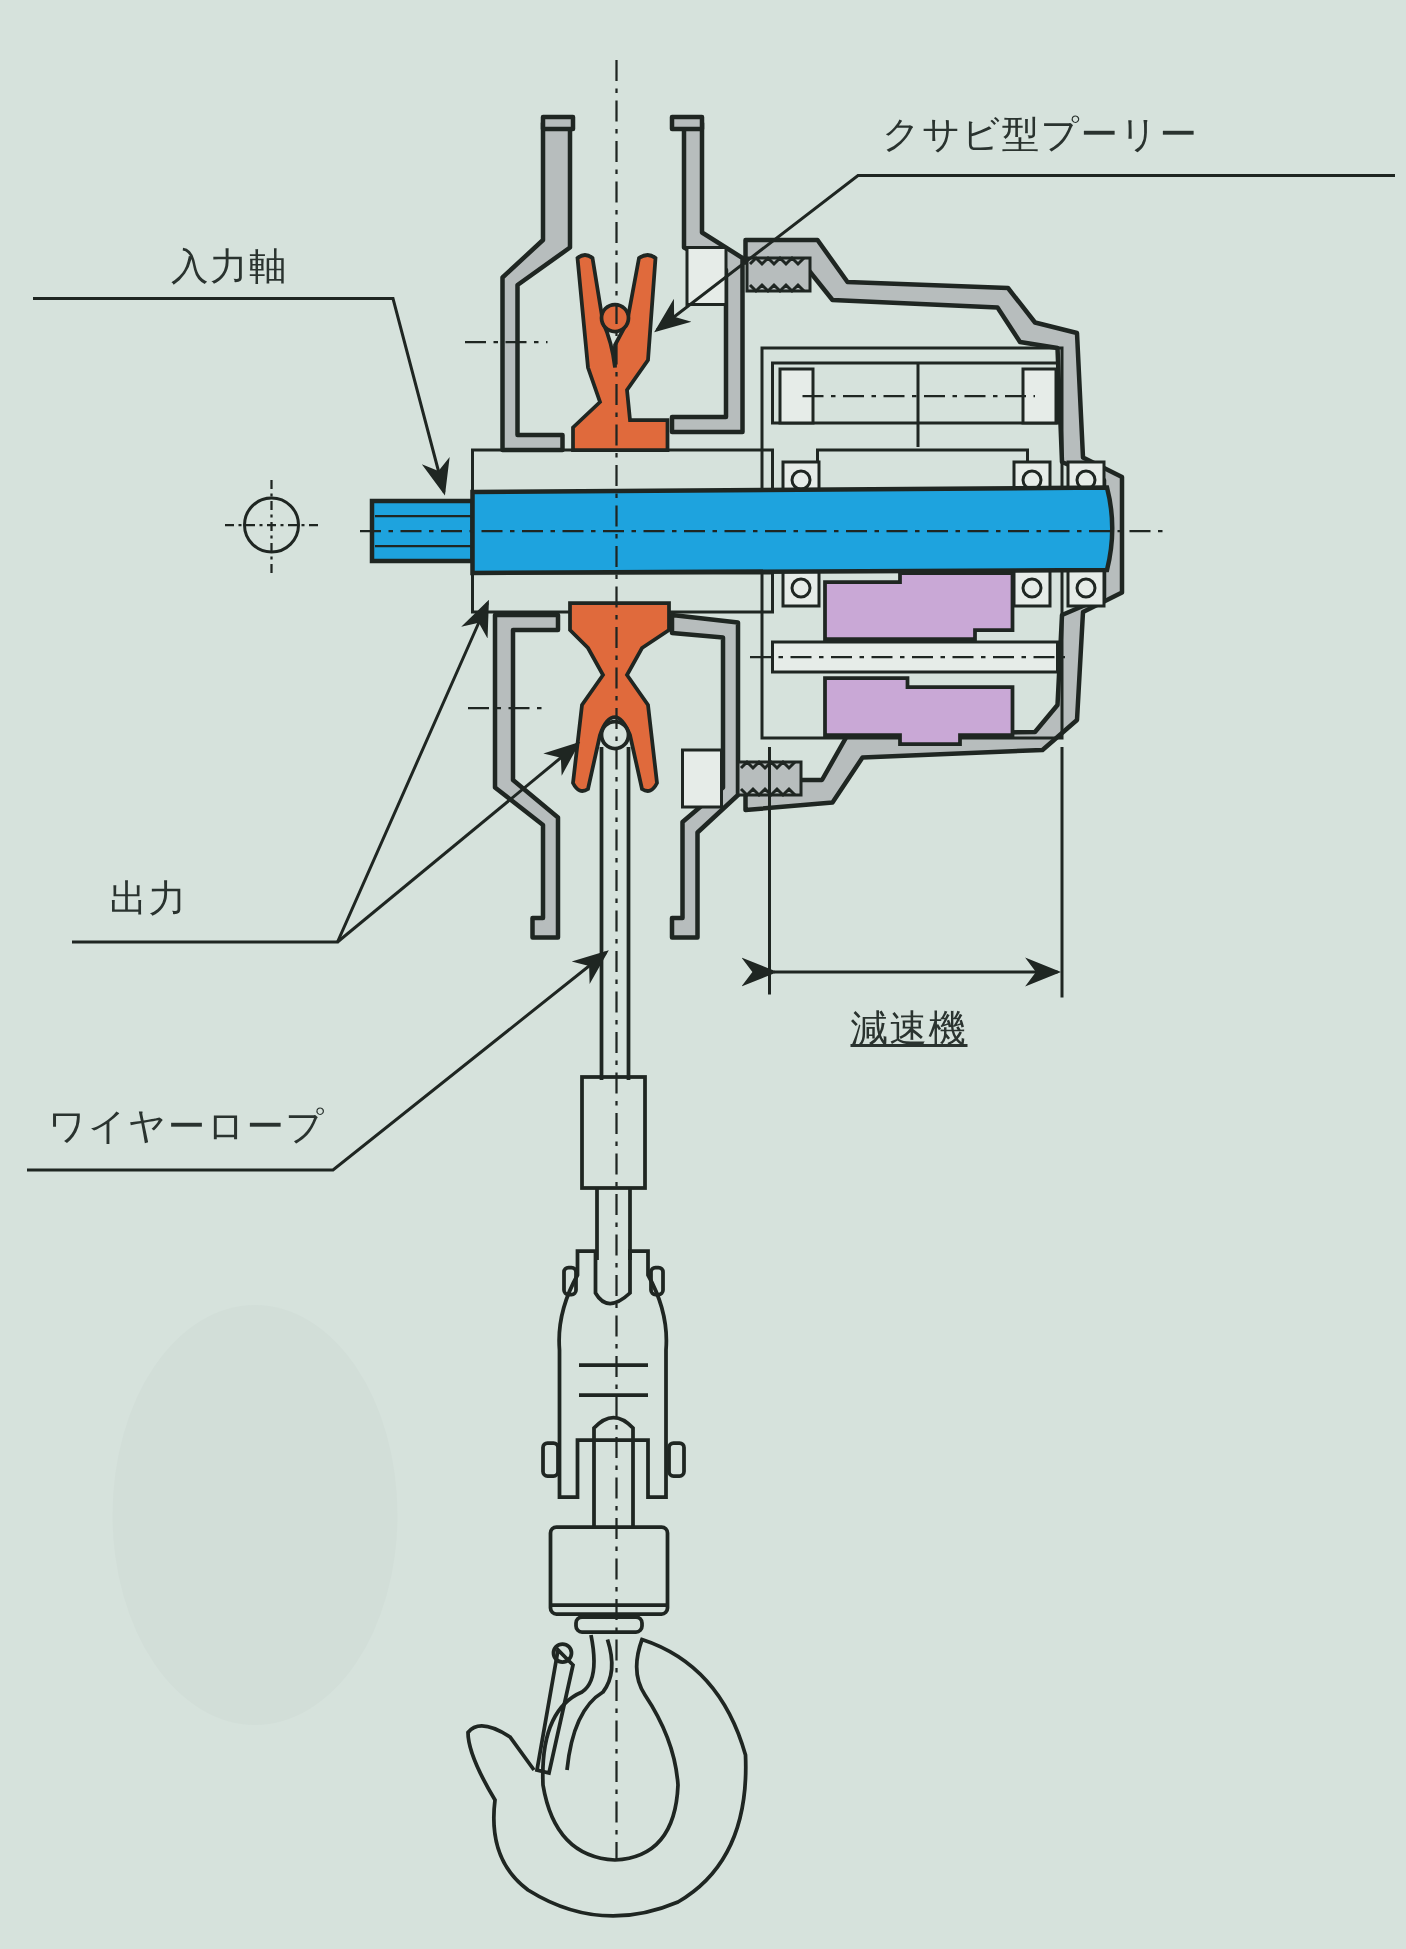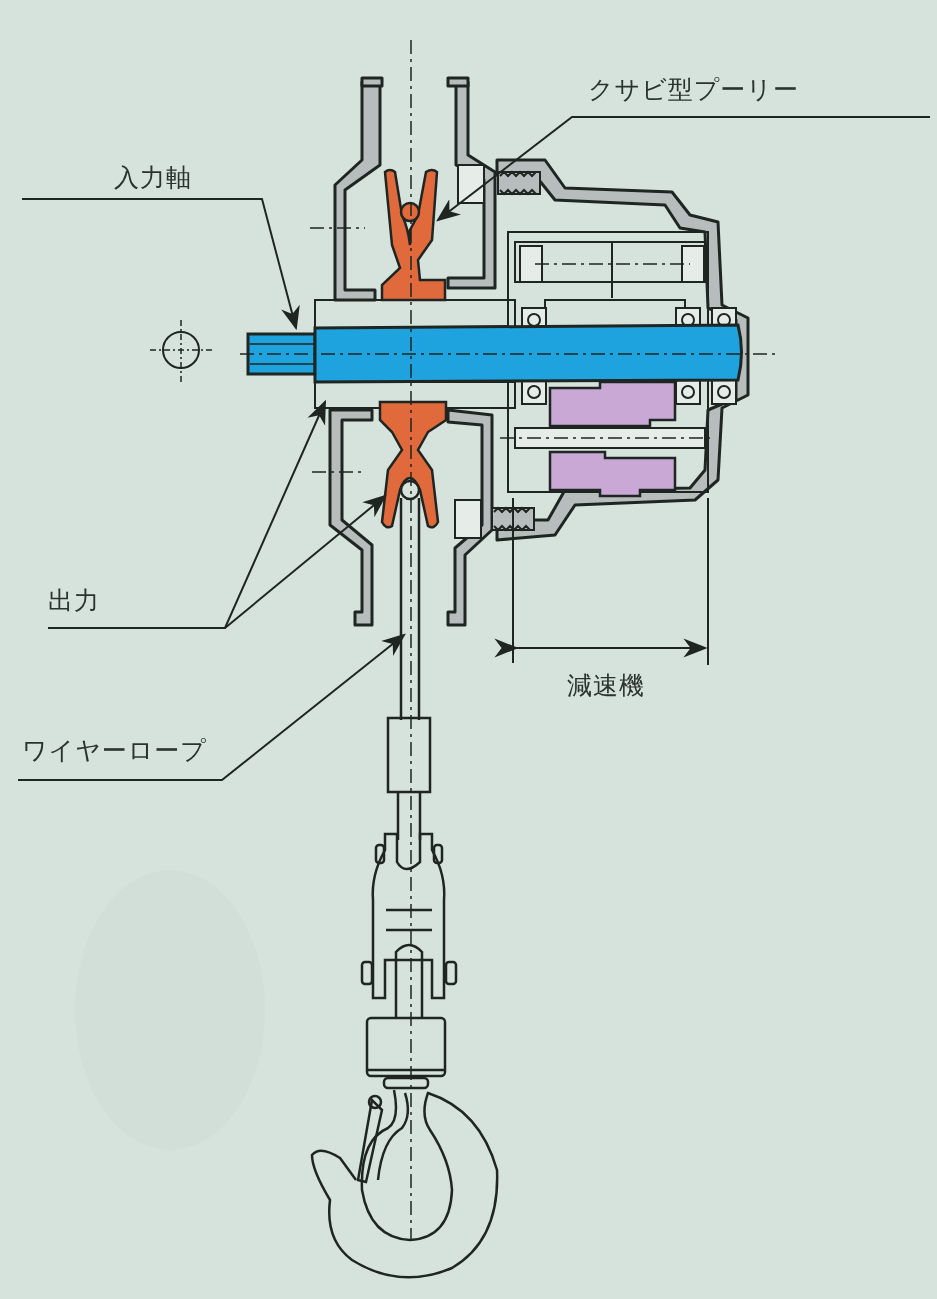--- a/index.html
+++ b/index.html
@@ -179,17 +179,17 @@
     <polyline points="18,780 222,780 404,635" marker-end="url(#arr2)"></polyline>
 
     <line x1="513" y1="498" x2="513" y2="663"></line>
     <line x1="708" y1="498" x2="708" y2="665"></line>
     <line x1="516" y1="648" x2="705" y2="648" marker-start="url(#arr2)" marker-end="url(#arr2)"></line>
   </g>
 </svg>
 
 <div class="label" style="left:588px; top:77px;">クサビ型プーリー</div>
 <div class="label" style="left:66px; top:165px;margin-left:48px;">入力軸</div>
-<div class="label" style="left:48px; top:588px;">出力</div>
-<div class="label" style="left:22px; top:738px;">ワイヤーロープ</div>
-<div class="label" style="left:567px; top:673px;">減速機</div>
+<div class="label" style="left:73px; top:588px;font-family:Liberation Mono, monospace;">出力</div>
+<div class="label" style="left:32px; top:738px;">ワイヤーロープ</div>
+<div class="label" style="left:567px; top:673px;text-decoration:underline;">減速機</div>
 
 </div>
 
 </body></html>

